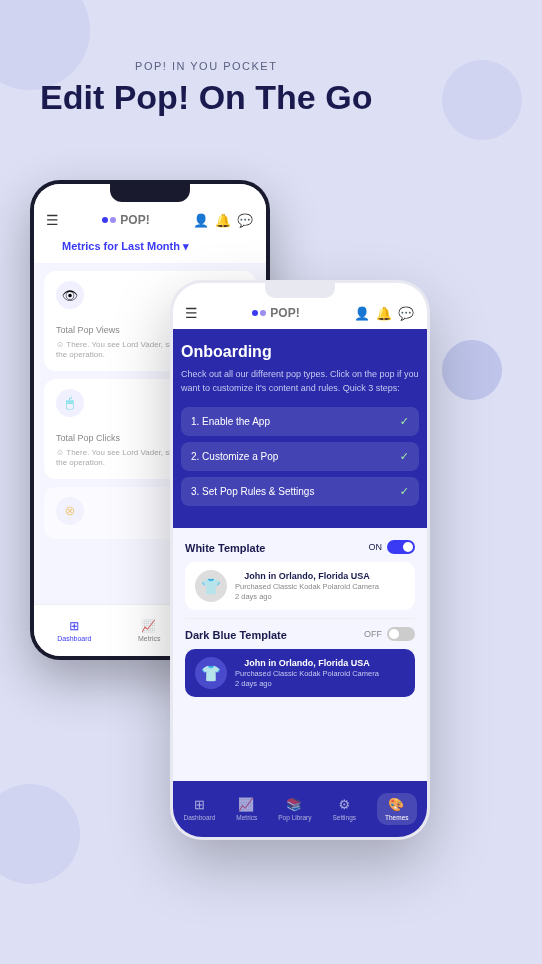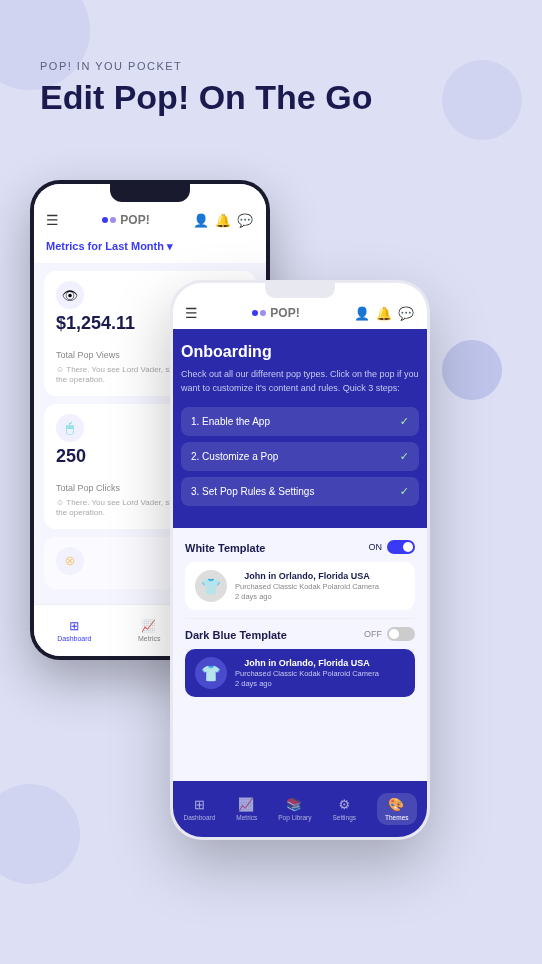--- a/index.html
+++ b/index.html
@@ -22,20 +22,21 @@
     .blob-tl { width: 120px; height: 120px; top: -30px; left: -30px; }
     .blob-tr { width: 80px; height: 80px; top: 60px; right: 20px; }
     .blob-br { width: 100px; height: 100px; bottom: 80px; left: -20px; }
     .blob-mid { width: 60px; height: 60px; top: 340px; right: 40px; background: #9fa7e0; opacity: 0.5; }
 
     
     .header {
       position: absolute;
       top: 60px;
       left: 40px;
+      text-align: center;
     }
     .header-subtitle {
       font-size: 11px;
       letter-spacing: 1.5px;
       color: #5a6080;
       text-transform: uppercase;
       margin-bottom: 6px;
     }
     .header-title {
       font-size: 34px;
@@ -87,21 +88,21 @@
       display: flex; gap: 2px;
     }
     .pb-dot { width: 6px; height: 6px; border-radius: 50%; }
     .pb-dot-blue { background: #3a3af4; }
     .pb-dot-purple { background: #9b8ef0; }
     .pb-logo-text { font-size: 12px; font-weight: 700; color: #737373; }
     .pb-icons { display: flex; gap: 6px; color: #555; font-size: 13px; }
 
     .pb-metrics-header {
       background: #fff;
-      padding: 4px 12px 10px;
+      padding: 4px 28px 10px;
       font-size: 11px;
       color: #333;
       font-weight: 500;
     }
     .pb-metrics-header span { color: #3a3af4; font-weight: 700; }
 
     .pb-card {
       margin: 8px 10px;
       background: #fff;
       border-radius: 12px;
@@ -326,28 +327,26 @@
       </div>
     </div>
 
     <div class="pb-metrics-header">
       <span>Metrics for</span>
       <span> Last Month ▾</span>
     </div>
 
     <div class="pb-card">
       <div class="pb-card-icon">👁</div>
-      <div class="pb-card-value">$1,254.11</div>
       <div class="pb-card-label">Total Pop Views</div>
       <div class="pb-card-note">☺ There. You see Lord Vader, she can Continue with the operation.</div>
     </div>
 
     <div class="pb-card">
       <div class="pb-card-icon" style="color:#00cccc;">🖱</div>
-      <div class="pb-card-value">250</div>
       <div class="pb-card-label">Total Pop Clicks</div>
       <div class="pb-card-note">☺ There. You see Lord Vader, she can Continue with the operation.</div>
     </div>
 
     <div class="pb-card" style="opacity:0.5;">
       <div class="pb-card-icon" style="color:#f0a000;">⊗</div>
     </div>
 
     <div class="pb-nav">
       <div class="pb-nav-item active">

